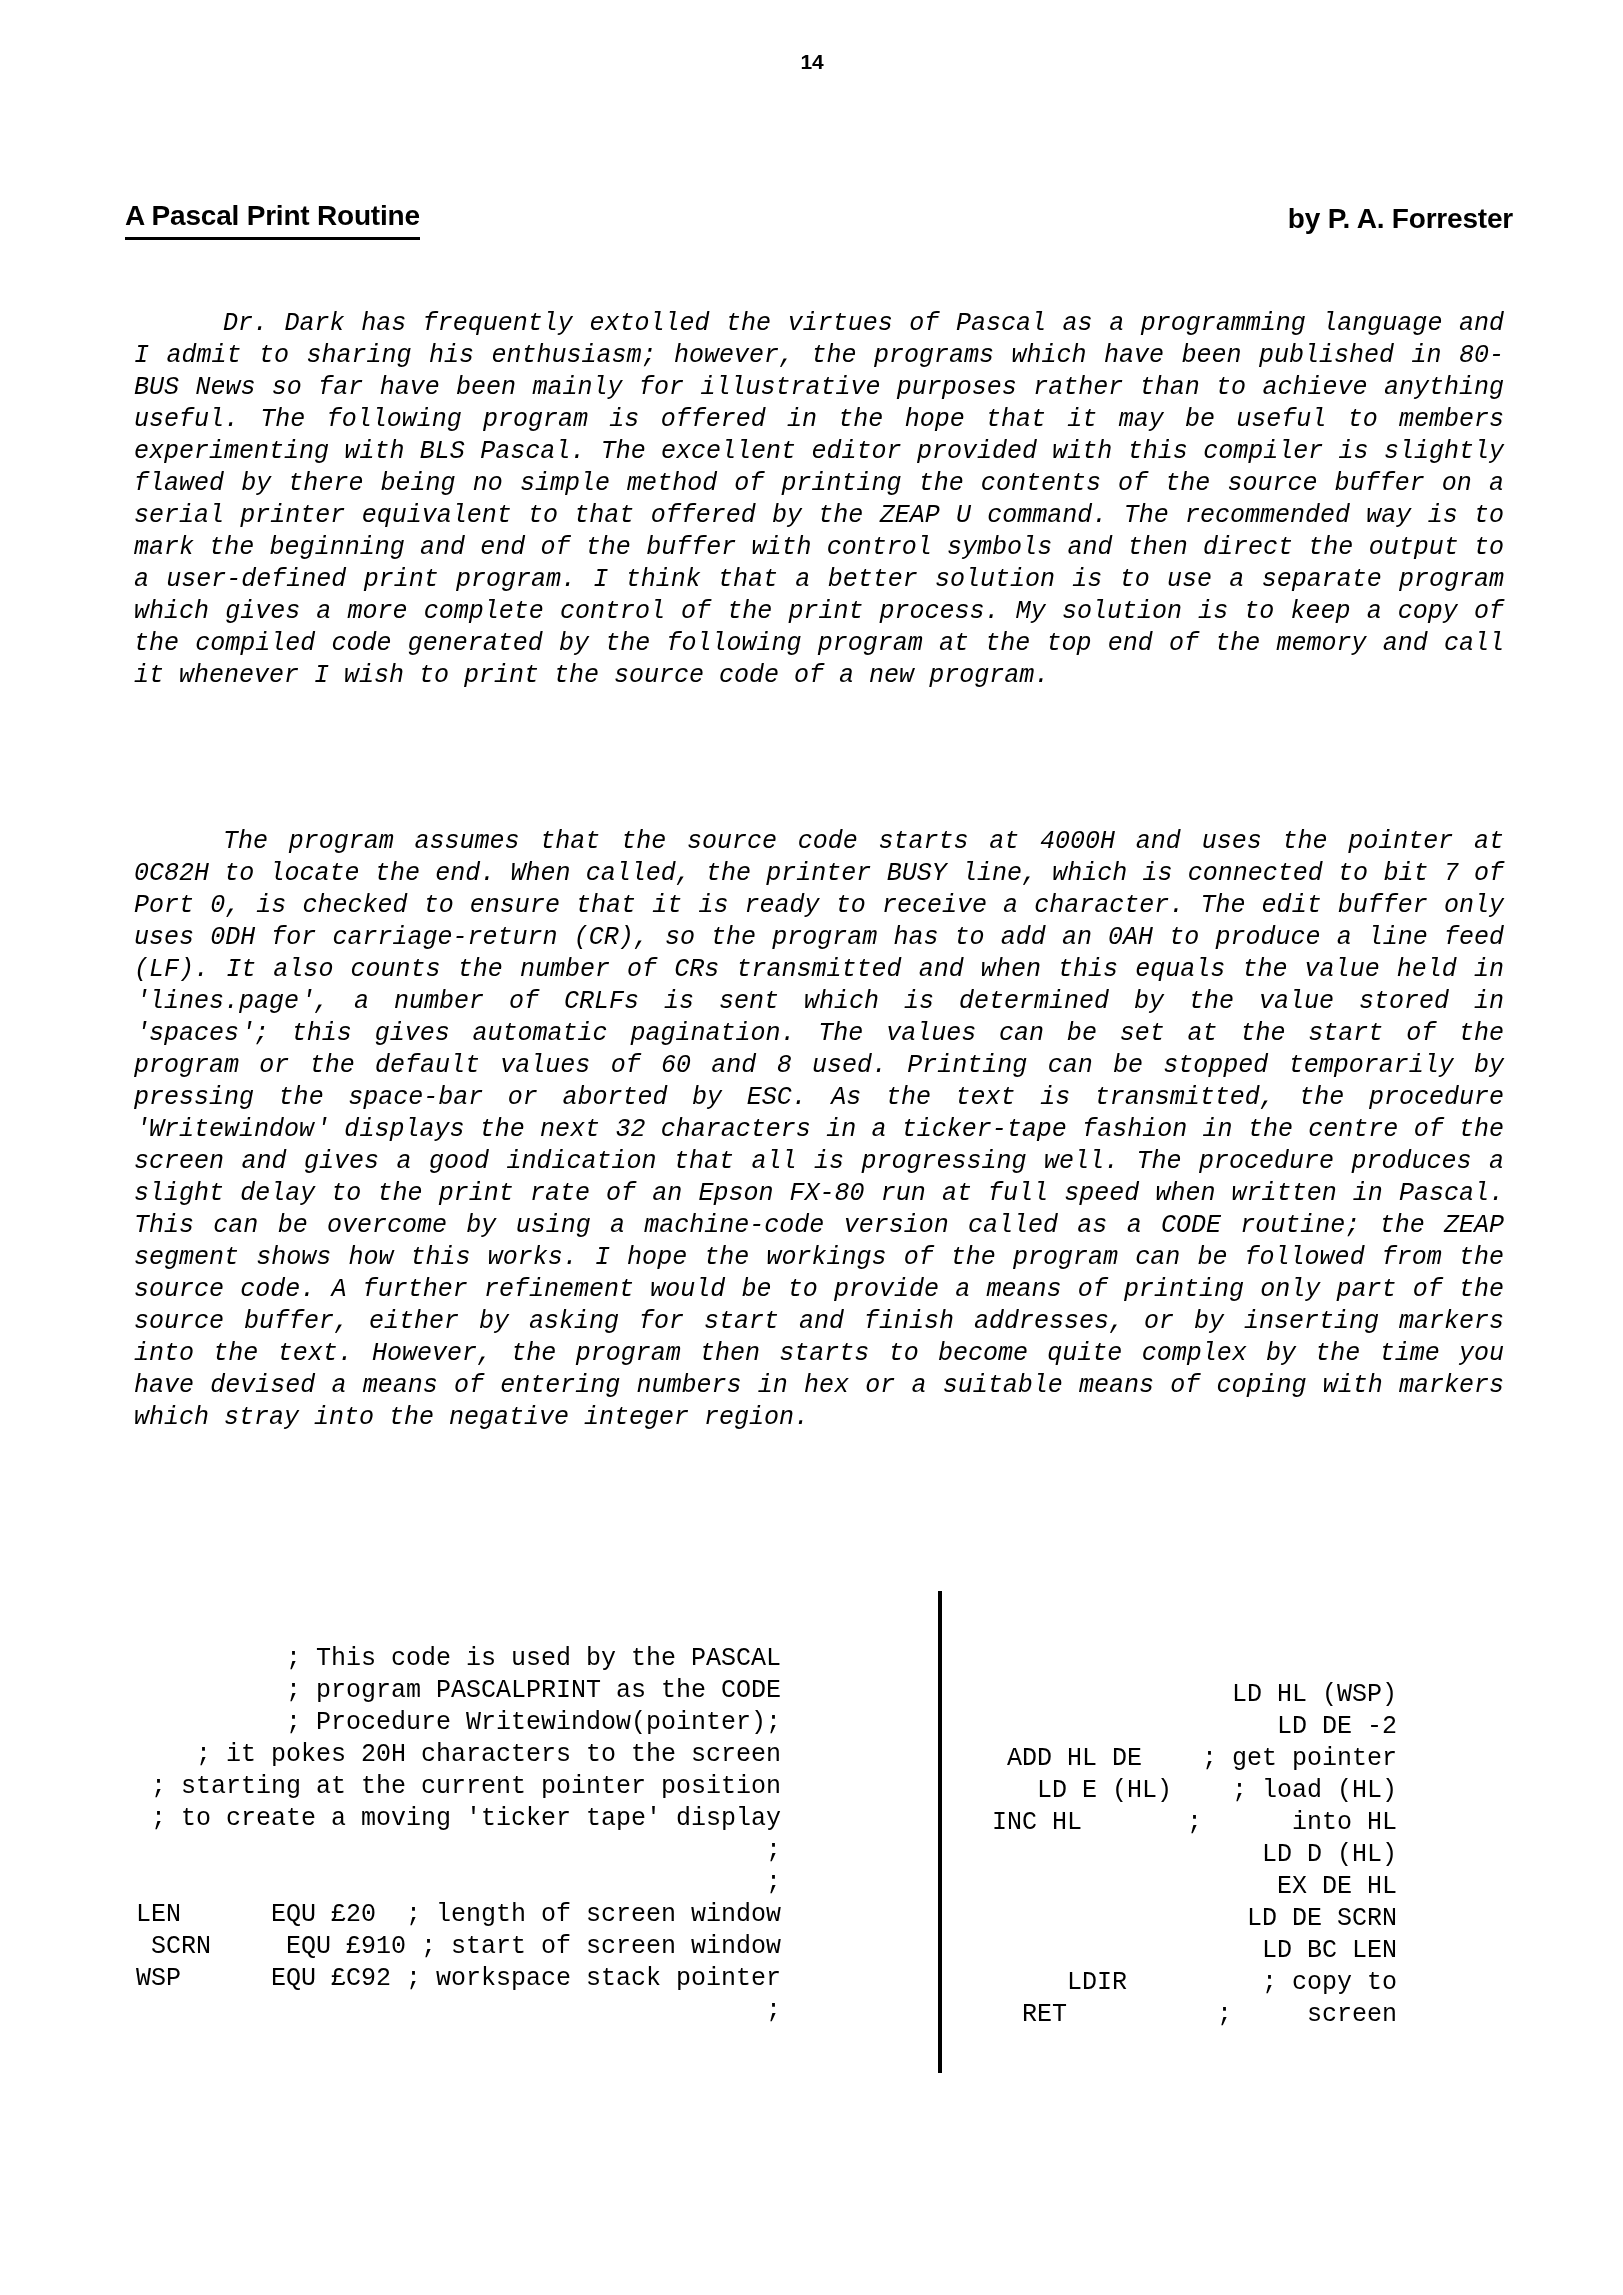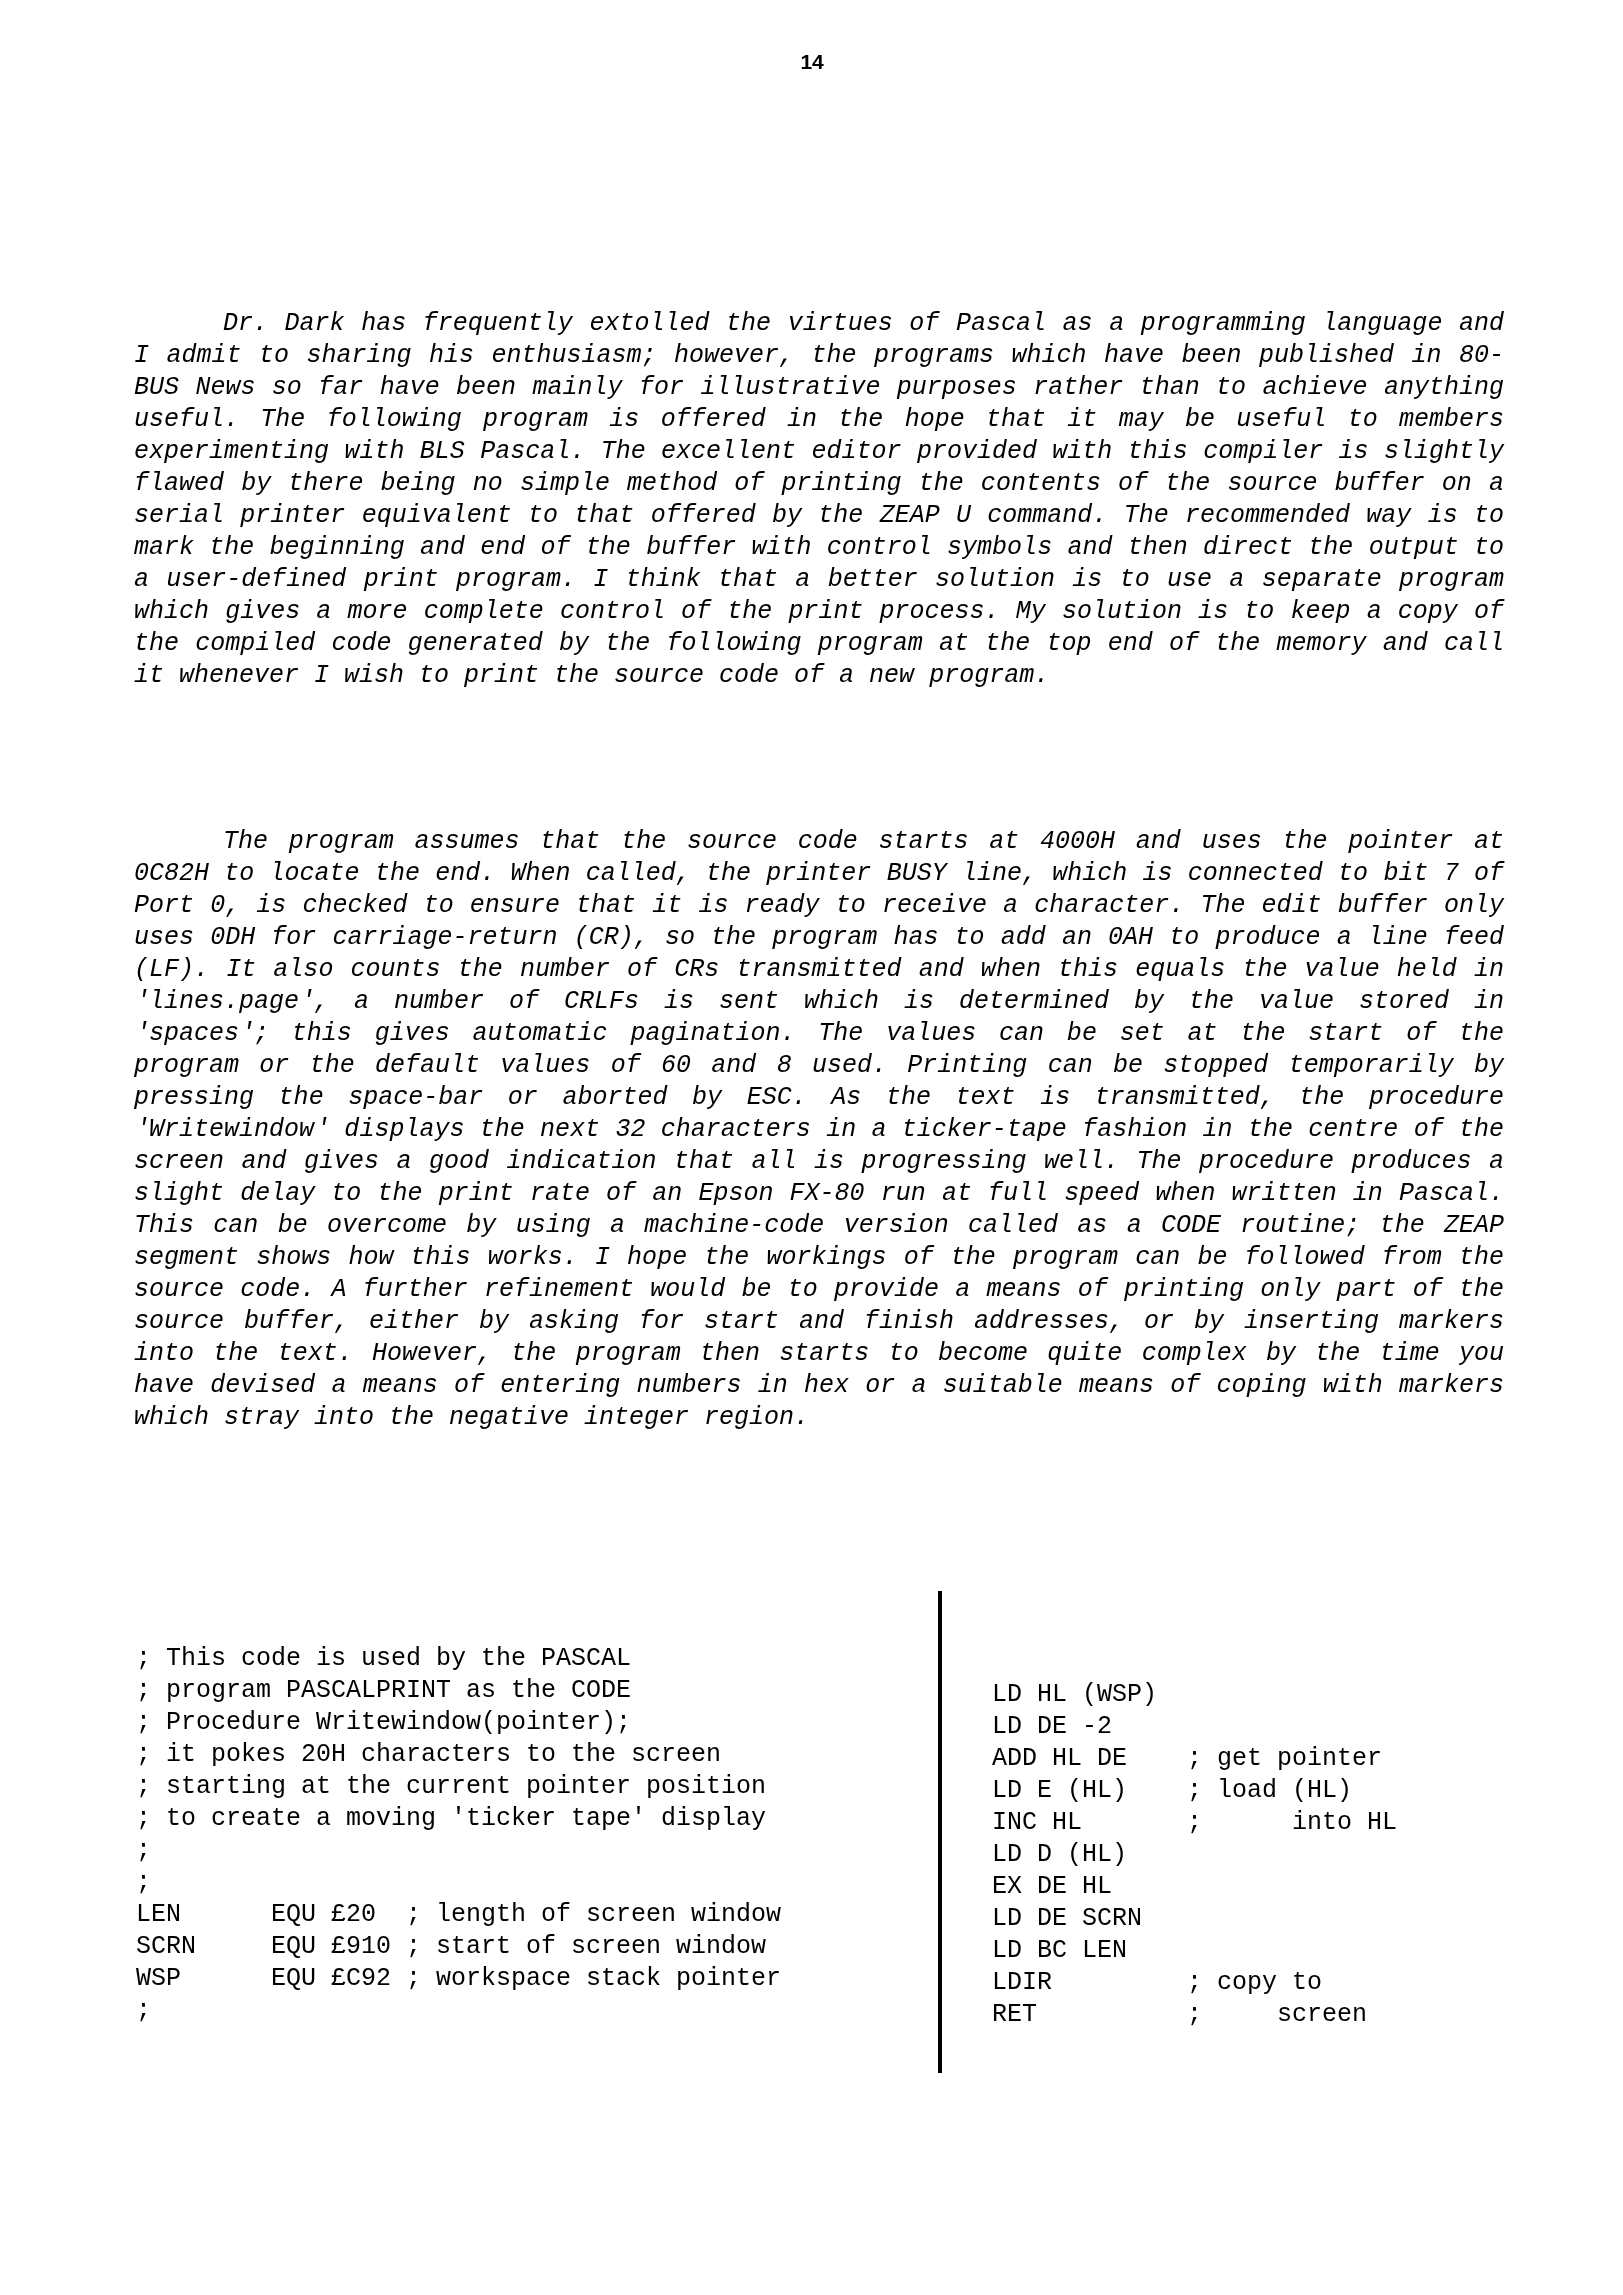--- a/index.html
+++ b/index.html
@@ -98,29 +98,33 @@
     font-family: "Liberation Mono", "DejaVu Sans Mono", monospace;
     font-size: 25px;
     line-height: 32px;
     white-space: pre;
     letter-spacing: 0px;
   }
 
   #code-left  { left: 136px; top: 54px; }
   #code-right { left: 992px; top: 90px; }
 
-  .code-line { display: block; height: 32px; }
+  .code-line { display: block; height: 32px; text-align: right; }
 </style>
 </head>
 <body>
 
 <div class="page">
 
   <div class="page-number">14</div>
 
+  <div class="headline">
+    <span class="article-title">A Pascal Print Routine</span>
+    <span class="byline">by P. A. Forrester</span>
+  </div>
 
   <p class="body-text" id="para-1"><span class="indent"></span><span>Dr. Dark has frequently extolled the virtues of Pascal as a programming language and I admit to sharing his enthusiasm; however, the programs which have been published in 80-BUS News so far have been mainly for illustrative purposes rather than to achieve anything useful. The following program is offered in the hope that it may be useful to members experimenting with BLS Pascal. The excellent editor provided with this compiler is slightly flawed by there being no simple method of printing the contents of the source buffer on a serial printer equivalent to that offered by the ZEAP U command. The recommended way is to mark the beginning and end of the buffer with control symbols and then direct the output to a user-defined print program. I think that a better solution is to use a separate program which gives a more complete control of the print process. My solution is to keep a copy of the compiled code generated by the following program at the top end of the memory and call it whenever I wish to print the source code of a new program.</span></p>
 
   <p class="body-text" id="para-2"><span class="indent"></span><span>The program assumes that the source code starts at 4000H and uses the pointer at 0C82H to locate the end. When called, the printer BUSY line, which is connected to bit 7 of Port 0, is checked to ensure that it is ready to receive a character. The edit buffer only uses 0DH for carriage-return (CR), so the program has to add an 0AH to produce a line feed (LF). It also counts the number of CRs transmitted and when this equals the value held in ʹlines.pageʹ, a number of CRLFs is sent which is determined by the value stored in ʹspacesʹ; this gives automatic pagination. The values can be set at the start of the program or the default values of 60 and 8 used. Printing can be stopped temporarily by pressing the space-bar or aborted by ESC. As the text is transmitted, the procedure ʹWritewindowʹ displays the next 32 characters in a ticker-tape fashion in the centre of the screen and gives a good indication that all is progressing well. The procedure produces a slight delay to the print rate of an Epson FX-80 run at full speed when written in Pascal. This can be overcome by using a machine-code version called as a CODE routine; the ZEAP segment shows how this works. I hope the workings of the program can be followed from the source code. A further refinement would be to provide a means of printing only part of the source buffer, either by asking for start and finish addresses, or by inserting markers into the text. However, the program then starts to become quite complex by the time you have devised a means of entering numbers in hex or a suitable means of coping with markers which stray into the negative integer region.</span></p>
 
   <div class="code-area">
 
     <div class="code-divider"></div>
 
     <div class="code-col" id="code-left"><span class="code-line">; This code is used by the PASCAL</span><span class="code-line">; program PASCALPRINT as the CODE</span><span class="code-line">; Procedure Writewindow(pointer);</span><span class="code-line">; it pokes 20H characters to the screen</span><span class="code-line">; starting at the current pointer position</span><span class="code-line">; to create a moving ʹticker tapeʹ display</span><span class="code-line">;</span><span class="code-line">;</span><span class="code-line">LEN      EQU £20  ; length of screen window</span><span class="code-line">SCRN     EQU £910 ; start of screen window</span><span class="code-line">WSP      EQU £C92 ; workspace stack pointer</span><span class="code-line">;</span></div>

